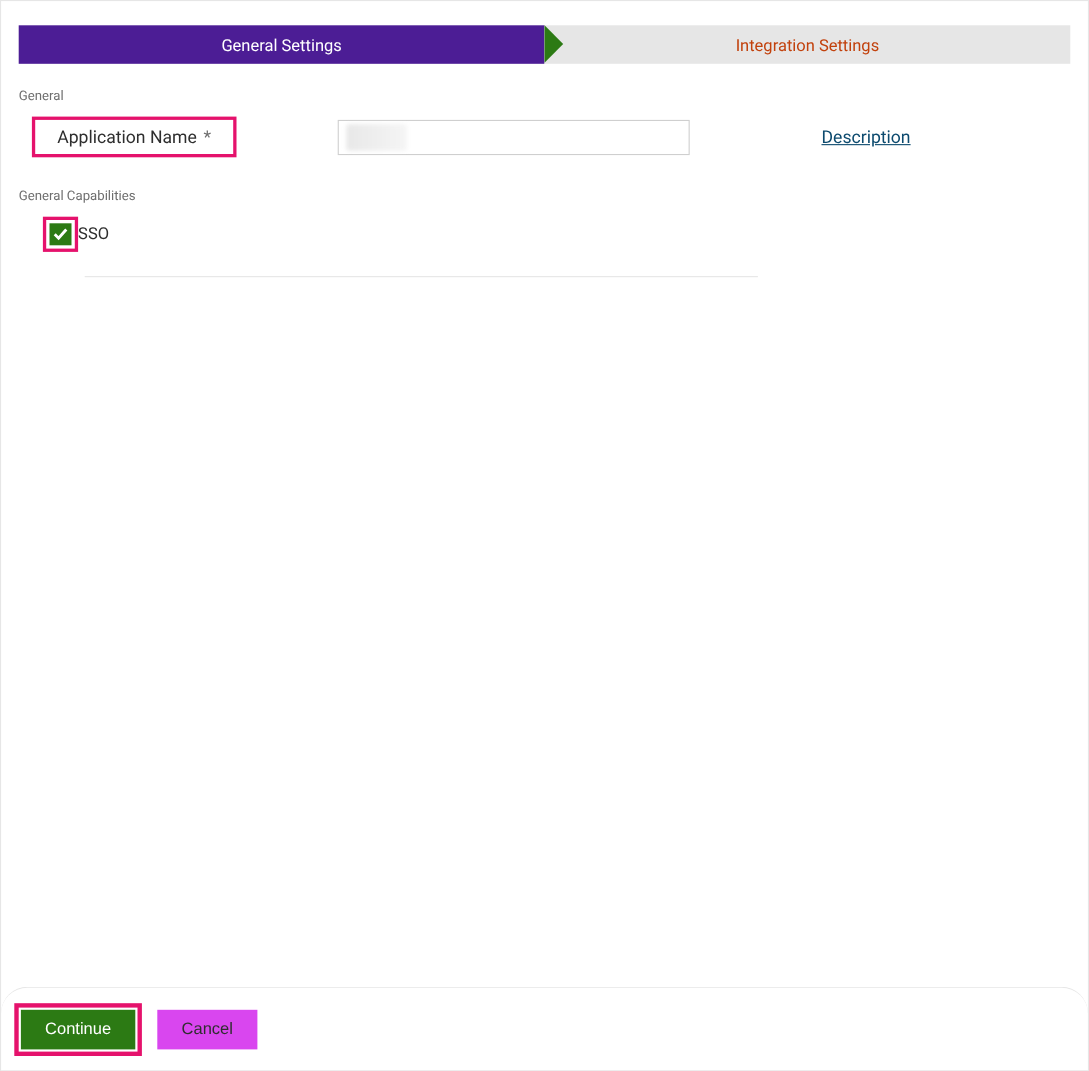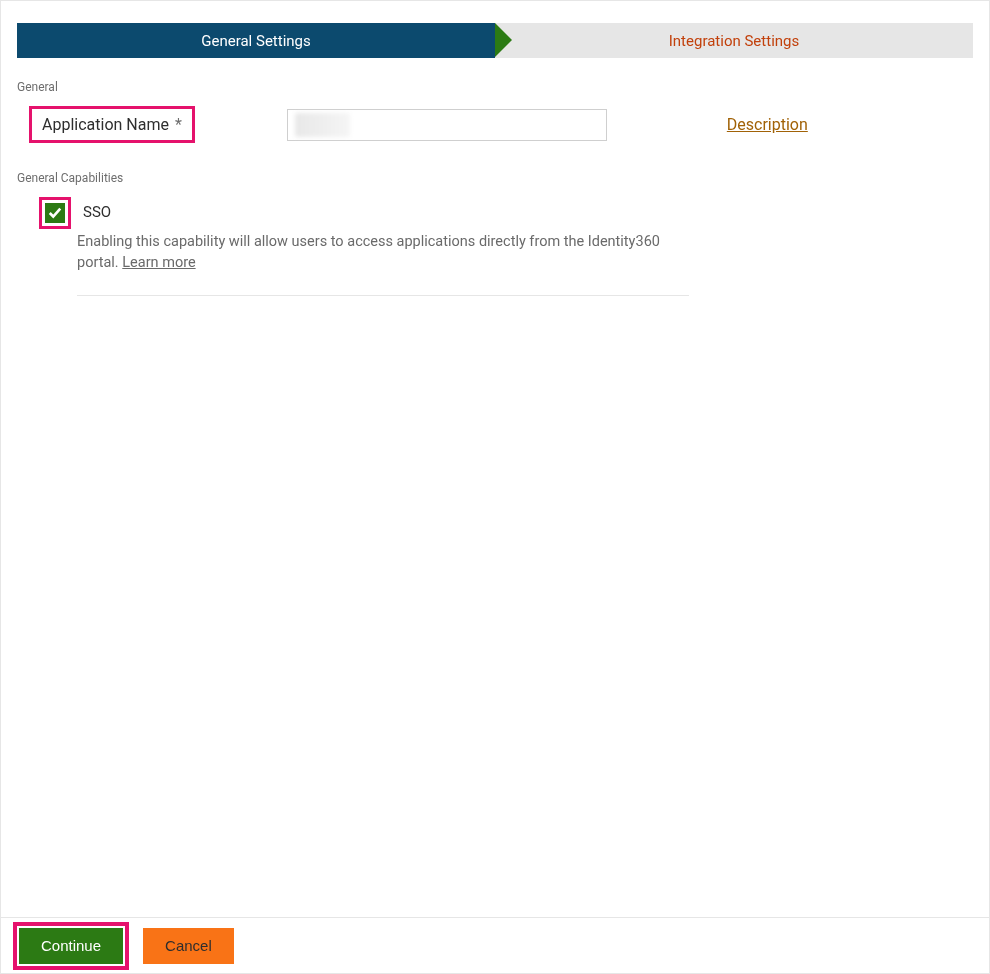--- a/index.html
+++ b/index.html
@@ -21,21 +21,21 @@
     }
     .step {
       flex: 1;
       display: flex;
       align-items: center;
       justify-content: center;
       font-size: 15px;
       position: relative;
     }
     .step.active {
-      background: #0c4a6e;
+      background: #4c1d95;
       color: #fff;
     }
     .step.active::after {
       content: "";
       position: absolute;
       right: -17px;
       top: 0;
       width: 0; height: 0;
       border-top: 17.5px solid transparent;
       border-bottom: 17.5px solid transparent;
@@ -59,21 +59,21 @@
 
     
     .appname-row {
       display: flex;
       align-items: center;
       margin-left: 28px;
       gap: 92px;
     }
     .field-label-wrap {
       border: 3px solid #e5126c;
-      padding: 6px 10px;
+      padding: 6px 20px;
       display: inline-block;
     }
     .field-label {
       font-size: 16px;
       color: #2e2e2e;
     }
     .req-star { color: #6e6e6e; margin-left: 2px; }
     .appname-input {
       width: 320px;
       height: 32px;
@@ -83,33 +83,33 @@
       color: #555;
     }
     .appname-input-wrap { position: relative; display:inline-block;}
     .appname-blur {
       position:absolute; left:8px; top:4px; width:55px; height:24px;
       background: linear-gradient(90deg,#e8e8e8,#f5f5f5);
       filter: blur(2px);
       border-radius:2px;
     }
     .desc-link {
-      color: #a16207;
+      color: #0c4a6e;
       text-decoration: underline;
       font-size: 16px;
       margin-left: 28px;
       cursor: pointer;
     }
 
     
     .cap-block {
       margin-left: 38px;
       width: 650px;
     }
-    .cap-head { display:flex; align-items:flex-start; gap:12px; }
+    .cap-head { display:flex; align-items:flex-start; gap:0; }
     .chk-highlight {
       border: 3px solid #e5126c;
       padding: 3px;
       display: inline-flex;
     }
     .chk {
       width: 20px; height: 20px;
       background: #2c7a14;
       display:flex; align-items:center; justify-content:center;
     }
@@ -125,30 +125,31 @@
     .learn-link { color:#6a6a6a; text-decoration:underline; cursor:pointer; }
     .cap-divider {
       border:none; border-top:1px solid #e6e6e6;
       margin: 22px 0 0 38px;
     }
 
     
     .footer {
       position: absolute;
       left: 0; right: 0; bottom: 0;
-      height: 56px;
+      height: 76px;
       border-top: 1px solid #e6e6e6;
       display:flex; align-items:center;
       padding-left: 12px;
       gap: 14px;
+      border-radius: 24px;
     }
     .btn { height:36px; padding:0 22px; font-size:15px; border:none; cursor:pointer; }
     .btn-primary { background:#2c7a14; color:#fff; }
     .btn-primary-wrap { border:4px solid #e5126c; display:inline-block; padding:2px;}
-    .btn-secondary { background:#f97316; color:#2e2e2e; }
+    .btn-secondary { background:#d946ef; color:#2e2e2e; }
   </style>
 </head>
 <body>
 
 <div class="step-tabs">
   <div class="step active">
     <span>General Settings</span>
   </div>
   <div class="step inactive">
     <span>Integration Settings</span>
@@ -177,23 +178,20 @@
   <div class="cap-head">
     <span class="chk-highlight">
       <span class="chk">
         <svg viewBox="0 0 16 16">
             <polyline points="2,8 6,12 14,3"></polyline>
           </svg>
       </span>
     </span>
     <span class="cap-title">SSO</span>
   </div>
-  <div class="cap-body">
-    <span>Enabling this capability will allow users to access applications directly from the Identity360 portal. </span><span class="learn-link">Learn more</span>
-  </div>
   <hr class="cap-divider">
 </div>
 
 <div class="footer">
   <span class="btn-primary-wrap">
     <button class="btn btn-primary">Continue</button>
   </span>
   <button class="btn btn-secondary">Cancel</button>
 </div>
 

